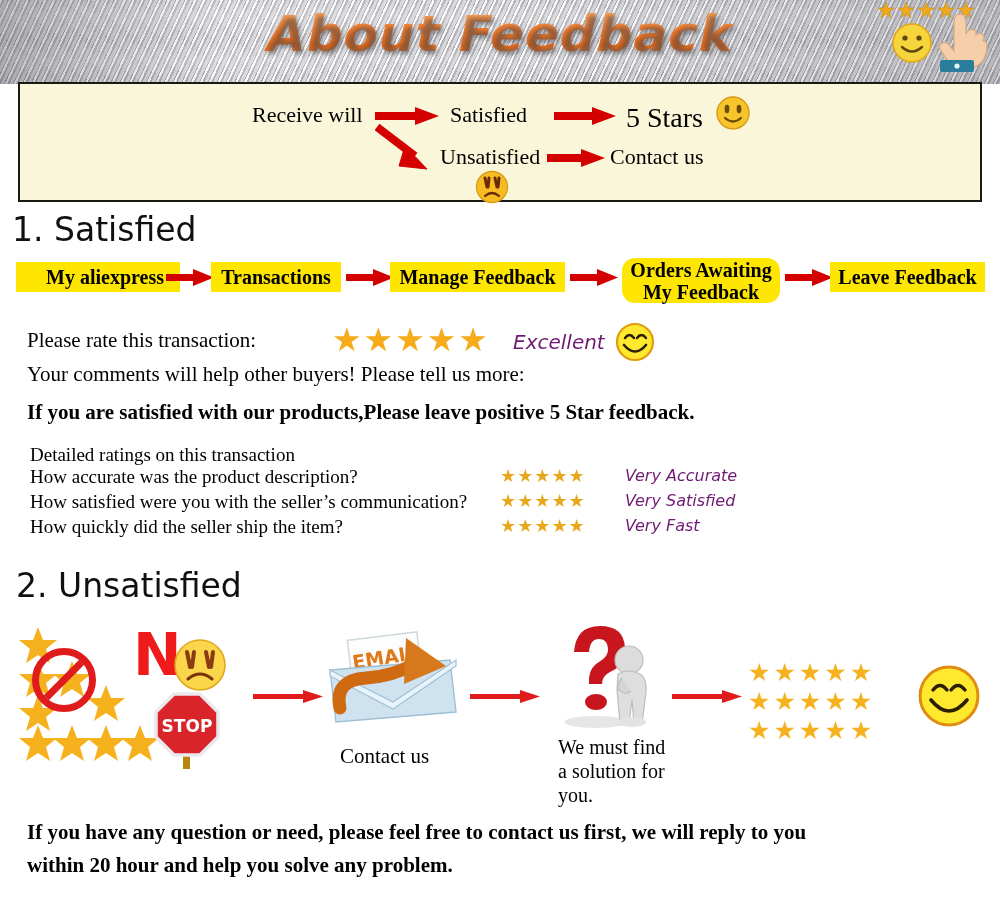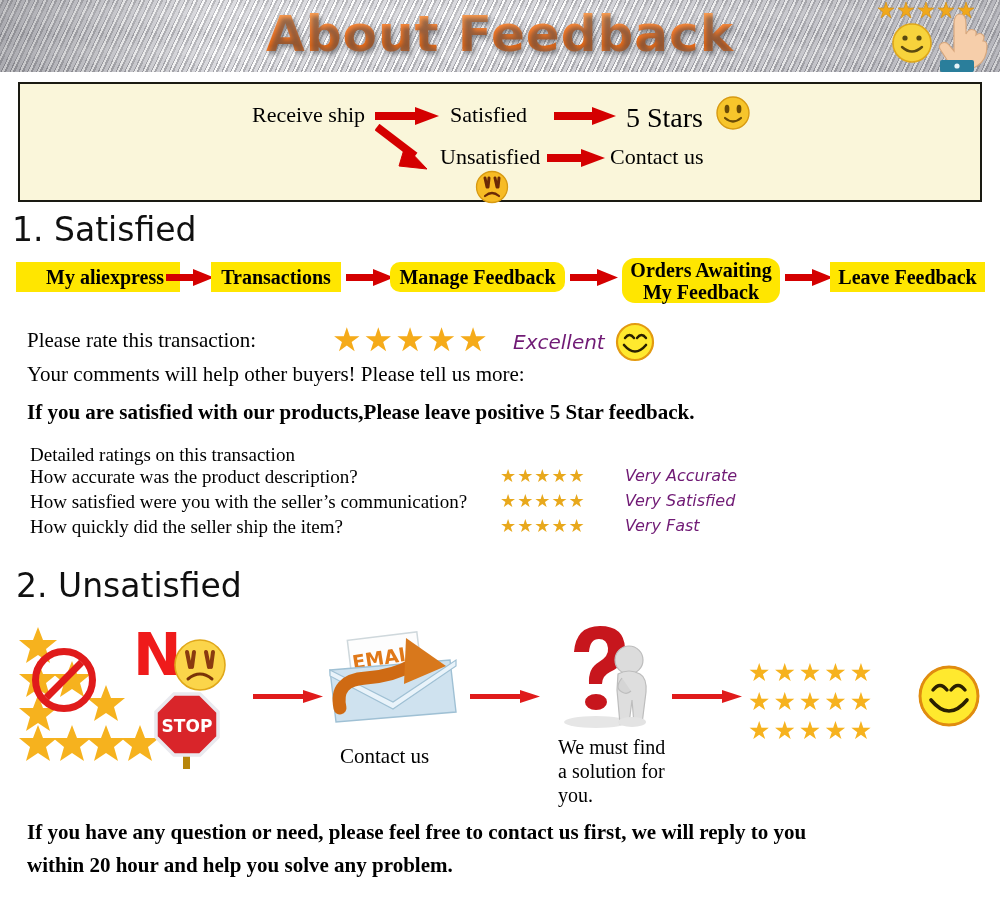--- a/index.html
+++ b/index.html
@@ -8,29 +8,30 @@
     width:1000px; height:914px;
     background:#ffffff;
     font-family:"Liberation Serif", serif;
     overflow:hidden;
     position:relative;
   }
 
   
   #banner {
     position:relative;
-    width:1000px; height:72px;
+    width:1000px; height:84px;
     overflow:hidden;
     background:
       repeating-linear-gradient(115deg,
         rgba(255,255,255,.95) 0px, rgba(255,255,255,.95) 2px,
         rgba(150,150,155,.55) 2px, rgba(150,150,155,.55) 4px,
         rgba(215,215,220,.9) 4px, rgba(215,215,220,.9) 7px,
         rgba(120,120,128,.45) 7px, rgba(120,120,128,.45) 8px),
       linear-gradient(180deg,#c9c9cd 0%,#e8e8ec 18%,#bcbcc2 48%,#e3e3e7 72%,#a9a9b0 100%);
+    font-style: italic;
   }
   #banner::after{
     content:""; position:absolute; inset:0;
     background:linear-gradient(90deg, rgba(90,90,96,.35) 0%, rgba(255,255,255,.15) 22%, rgba(255,255,255,.05) 55%, rgba(110,110,118,.3) 100%);
     pointer-events:none;
   }
   #banner-title {
     position:absolute; left:0; top:5px; width:1000px;
     text-align:center;
     font-family:"DejaVu Sans", sans-serif;
@@ -144,21 +145,21 @@
         <rect x="62" y="60" width="34" height="12" rx="2" fill="#2a7e9b"></rect>
         <circle cx="79" cy="66" r="2.6" fill="#e7f2f6"></circle>
       </g>
     </svg>
   </div>
 
 </div>
 
 <div id="flowbox">
 
-  <div class="flow-text" style="left:232px; top:18px; font-size:22px;">Receive ship</div>
+  <div class="flow-text" style="left:232px; top:18px; font-size:22px;">Receive will</div>
 
   <svg class="fb-arrow" style="left:355px; top:21px;" width="64" height="22">
     <g fill="#d40000">
         <rect x="0" y="7" width="42" height="8"></rect>
         <polygon points="40,2 64,11 40,20"></polygon>
       </g>
   </svg>
 
   <div class="flow-text" style="left:430px; top:18px; font-size:22px;">Satisfied</div>
 
@@ -215,21 +216,21 @@
 </svg>
 
 <div class="ybox" style="left:211px; top:262px; width:130px; height:30px;">Transactions</div>
 <svg class="redarrow" style="left:346px; top:268px;" width="48" height="19">
   <g fill="#d40000">
       <rect x="0" y="6" width="29" height="7"></rect>
       <polygon points="27,1 48,9.5 27,18"></polygon>
     </g>
 </svg>
 
-<div class="ybox" style="left:390px; top:262px; width:175px; height:30px;border-radius:10px;">Manage Feedback</div>
+<div class="ybox" style="left:390px; top:262px; width:175px; height:30px;">Manage Feedback</div>
 <svg class="redarrow" style="left:570px; top:268px;" width="48" height="19">
   <g fill="#d40000">
       <rect x="0" y="6" width="29" height="7"></rect>
       <polygon points="27,1 48,9.5 27,18"></polygon>
     </g>
 </svg>
 
 <div class="ybox" style="left:622px; top:258px; width:158px; height:45px; line-height:22px;border-radius:13px;">Orders Awaiting
 My Feedback</div>
 <svg class="redarrow" style="left:785px; top:268px;" width="48" height="19">

